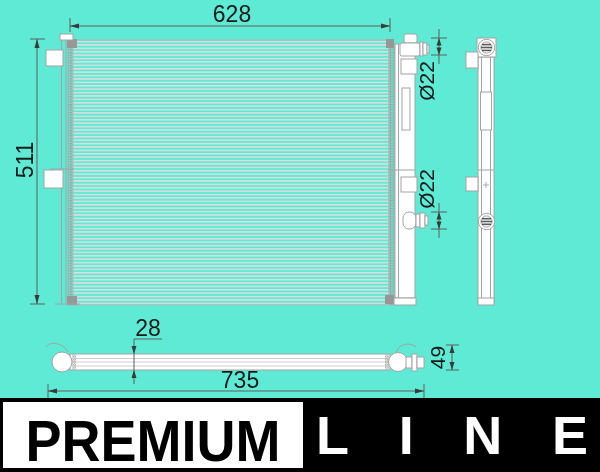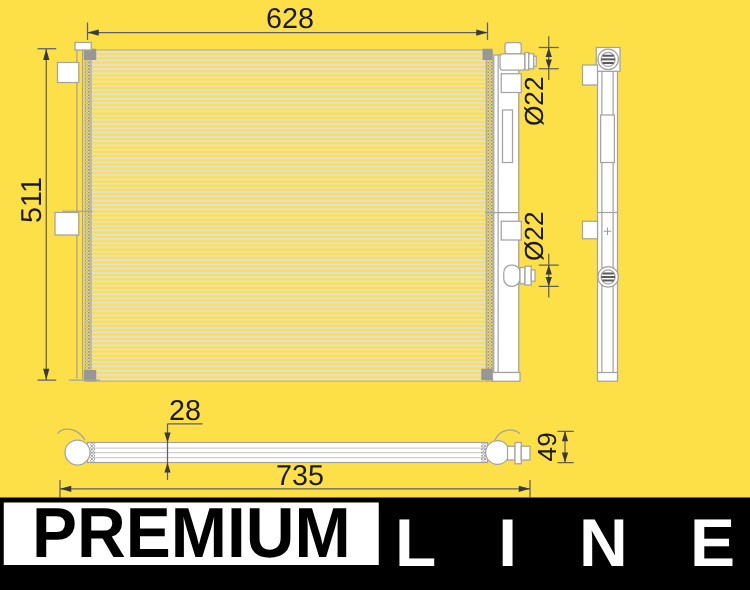--- a/index.html
+++ b/index.html
@@ -1,32 +1,32 @@
 <!DOCTYPE html>
 <html><head>
 <meta charset="utf-8">
 <style>
   html,body{margin:0;padding:0;background:#fff;}
   .stage{
-    position:relative;width:600px;height:472px;background:#fde047;overflow:hidden;
+    position:relative;width:600px;height:472px;background:#5eead4;overflow:hidden;
     font-family:"Liberation Sans",sans-serif;
   }
   .stage svg{position:absolute;left:0;top:0;}
   svg text{
     font-family:"Liberation Sans","DejaVu Sans",sans-serif;
     fill:#1a1a1a;
   }
   .dim-big{font-size:23px;}
   .dim-small{font-size:21px;}
   .banner{
     position:absolute;left:0;top:398px;width:600px;height:74px;background:#000000;
   }
   .premium-box{
-    position:absolute;left:3px;top:4px;width:300px;height:50px;background:#ffffff;
-    display:flex;align-items:center;justify-content:center;
+    position:absolute;left:3px;top:4px;width:300px;height:66px;background:#ffffff;
+    display:flex;align-items:flex-end;justify-content:center;
   }
   .premium-box span{
     color:#000000;font-size:54px;font-weight:bold;letter-spacing:0px;line-height:1;
     transform:scaleY(1.05);
   }
   .line-letters{
     position:absolute;left:316px;right:12px;top:0;height:100%;
     display:flex;align-items:center;justify-content:space-between;
   }
   .line-letters span{

